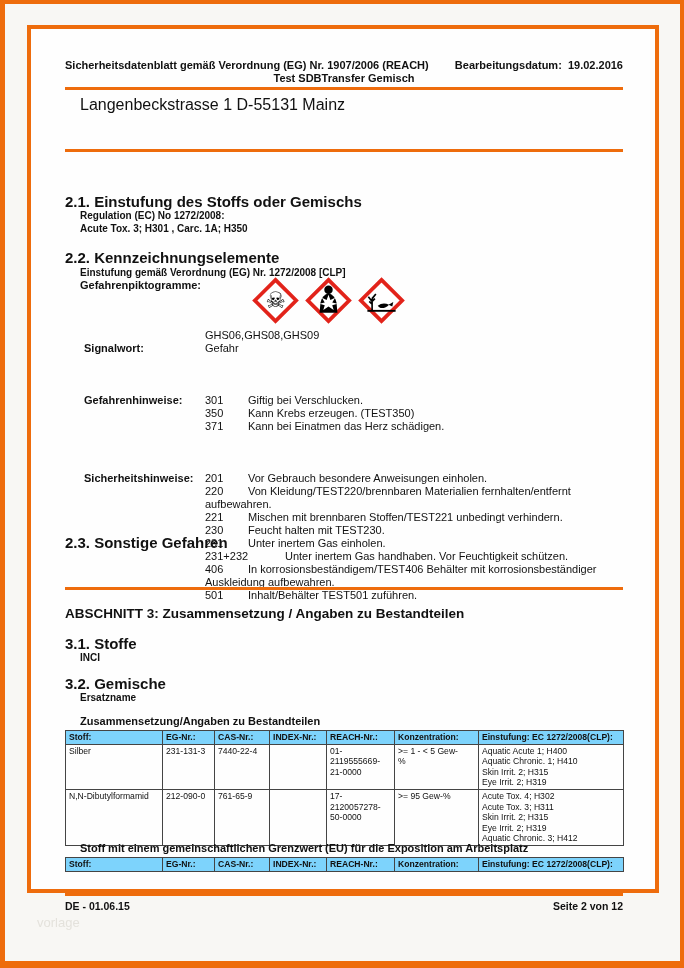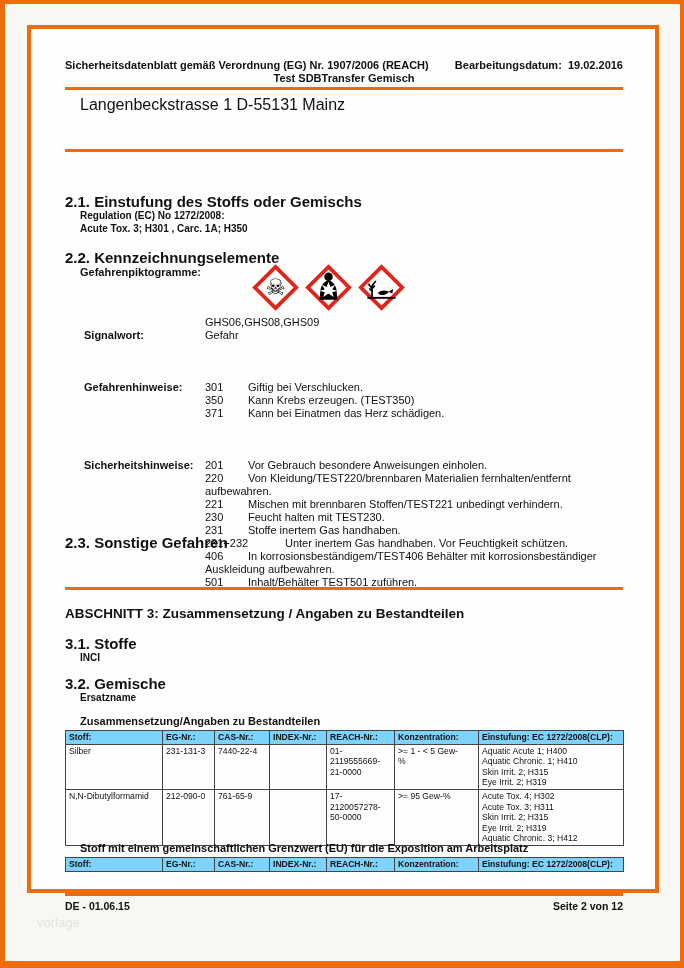--- a/index.html
+++ b/index.html
@@ -61,20 +61,21 @@
 
 
   <div class="blk" style="top:165px;">
     <div class="h-sub">2.1. Einstufung des Stoffs oder Gemischs</div>
     <div class="fs11 ind">Regulation (EC) No 1272/2008:</div>
     <div class="fs11 ind">Acute Tox. 3; H301 , Carc. 1A; H350</div>
   </div>
 
   <div class="blk" style="top:221px;">
     <div class="h-sub" style="margin-bottom:1px;">2.2. Kennzeichnungselemente</div>
+    <div class="fs11 b ind">Einstufung gemäß Verordnung (EG) Nr. 1272/2008 [CLP]</div>
     <div class="picto-row">
       <span class="picto-label">Gefahrenpiktogramme:</span>
       <span class="picto-icons">
         <svg viewBox="0 0 100 100">
           <path d="M50 6 L94 50 L50 94 L6 50 Z" fill="#fff" stroke="#E2231A" stroke-width="8"></path>
           <text x="50" y="66" text-anchor="middle" font-size="48" font-family="DejaVu Sans" fill="#000">☠</text>
         </svg>
         <svg viewBox="0 0 100 100">
           <path d="M50 6 L94 50 L50 94 L6 50 Z" fill="#fff" stroke="#E2231A" stroke-width="8"></path>
           <circle cx="50" cy="27" r="9" fill="#000"></circle>
@@ -99,21 +100,21 @@
       <div class="stmt"><span class="code">301</span><span>Giftig bei Verschlucken.</span></div>
       <div class="stmt"><span class="code">350</span><span>Kann Krebs erzeugen. (TEST350)</span></div>
       <div class="stmt"><span class="code">371</span><span>Kann bei Einatmen das Herz schädigen.</span></div>
     </div>
     <div class="stmt-group">
       <span class="grp-label">Sicherheitshinweise:</span>
       <div class="stmt"><span class="code">201</span><span>Vor Gebrauch besondere Anweisungen einholen.</span></div>
       <div class="stmt"><span class="code">220</span><span>Von Kleidung/TEST220/brennbaren Materialien fernhalten/entfernt aufbewahren.</span></div>
       <div class="stmt"><span class="code">221</span><span>Mischen mit brennbaren Stoffen/TEST221 unbedingt verhindern.</span></div>
       <div class="stmt"><span class="code">230</span><span>Feucht halten mit TEST230.</span></div>
-      <div class="stmt"><span class="code">231</span><span>Stoffe inertem Gas handhaben.</span></div>
+      <div class="stmt"><span class="code">231</span><span>Unter inertem Gas einholen.</span></div>
       <div class="stmt"><span class="code wide">231+232</span><span>Unter inertem Gas handhaben. Vor Feuchtigkeit schützen.</span></div>
       <div class="stmt"><span class="code">406</span><span>In korrosionsbeständigem/TEST406 Behälter mit korrosionsbeständiger Auskleidung aufbewahren.</span></div>
       <div class="stmt"><span class="code">501</span><span>Inhalt/Behälter TEST501 zuführen.</span></div>
     </div>
   </div>
 
   <div class="blk h-sub" style="top:506px;">2.3. Sonstige Gefahren</div>
 
   <div class="rule" style="top:558px;"></div>
 

